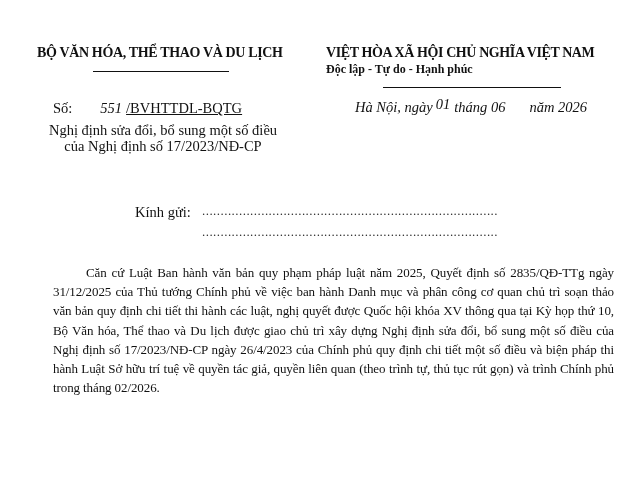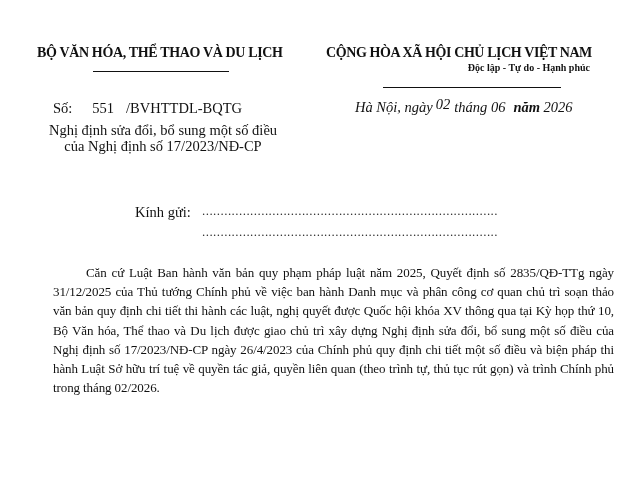--- a/index.html
+++ b/index.html
@@ -46,46 +46,46 @@
       width: 264px;
       font-weight: bold;
       font-size: 14px;
       letter-spacing: -0.4px;
       text-align: center;
     }
     .motto {
       left: 326px; top: 62px;
       width: 264px;
       font-weight: bold;
-      font-size: 10px;
-      text-align: right;
+      font-size: 12px;
+      text-align: left;
     }
     .motto-rule {
       position: absolute;
       left: 383px; top: 87px;
       width: 178px; height: 0;
       border-top: 1.3px solid #111;
     }
 
     
     .docno {
       left: 53px; top: 100px;
       font-size: 14.5px;
     }
-    .docno .num { margin-left: 20px; }
-    .docno .code { margin-left: 12px; }
+    .docno .num { margin-left: 28px; font-style: italic; }
+    .docno .code { margin-left: 4px; text-decoration: underline; }
 
     
     .date {
       left: 355px; top: 99px;
       font-style: italic;
       font-size: 14.5px;
     }
     .date .day { position: relative; top: -3px; margin: 0 4px 0 3px; }
-    .date .sp { margin-left: 8px; font-weight: bold; }
+    .date .sp { margin-left: 24px; }
 
     
     .subject {
       left: 40px; top: 122px;
       width: 246px;
       font-size: 14.5px;
       line-height: 16px;
       text-align: center;
       white-space: normal;
     }
@@ -118,30 +118,30 @@
     .p2 { top: 435px; }
   </style>
 </head>
 <body>
 
 <div class="page">
 
   <div class="abs ministry">BỘ VĂN HÓA, THỂ THAO VÀ DU LỊCH</div>
   <div class="ministry-rule"></div>
 
-  <div class="abs nation">CỘNG HÒA XÃ HỘI CHỦ LỊCH VIỆT NAM</div>
+  <div class="abs nation">VIỆT HÒA XÃ HỘI CHỦ NGHĨA VIỆT NAM</div>
   <div class="abs motto">Độc lập - Tự do - Hạnh phúc</div>
   <div class="motto-rule"></div>
 
   <div class="abs docno">
     <span>Số:</span><span class="num">551</span><span class="code">/BVHTTDL-BQTG</span>
   </div>
 
   <div class="abs date">
-    <span>Hà Nội, ngày</span><span class="day">02</span><span>tháng</span>
+    <span>Hà Nội, ngày</span><span class="day">01</span><span>tháng</span>
     <span>06</span><span class="sp">năm</span>
     <span>2026</span>
   </div>
 
   <div class="abs subject">
     <div>Nghị định sửa đổi, bổ sung một số điều</div>
     <div>của Nghị định số 17/2023/NĐ-CP</div>
   </div>
 
   <div class="abs recipient-label">Kính gửi:</div>

